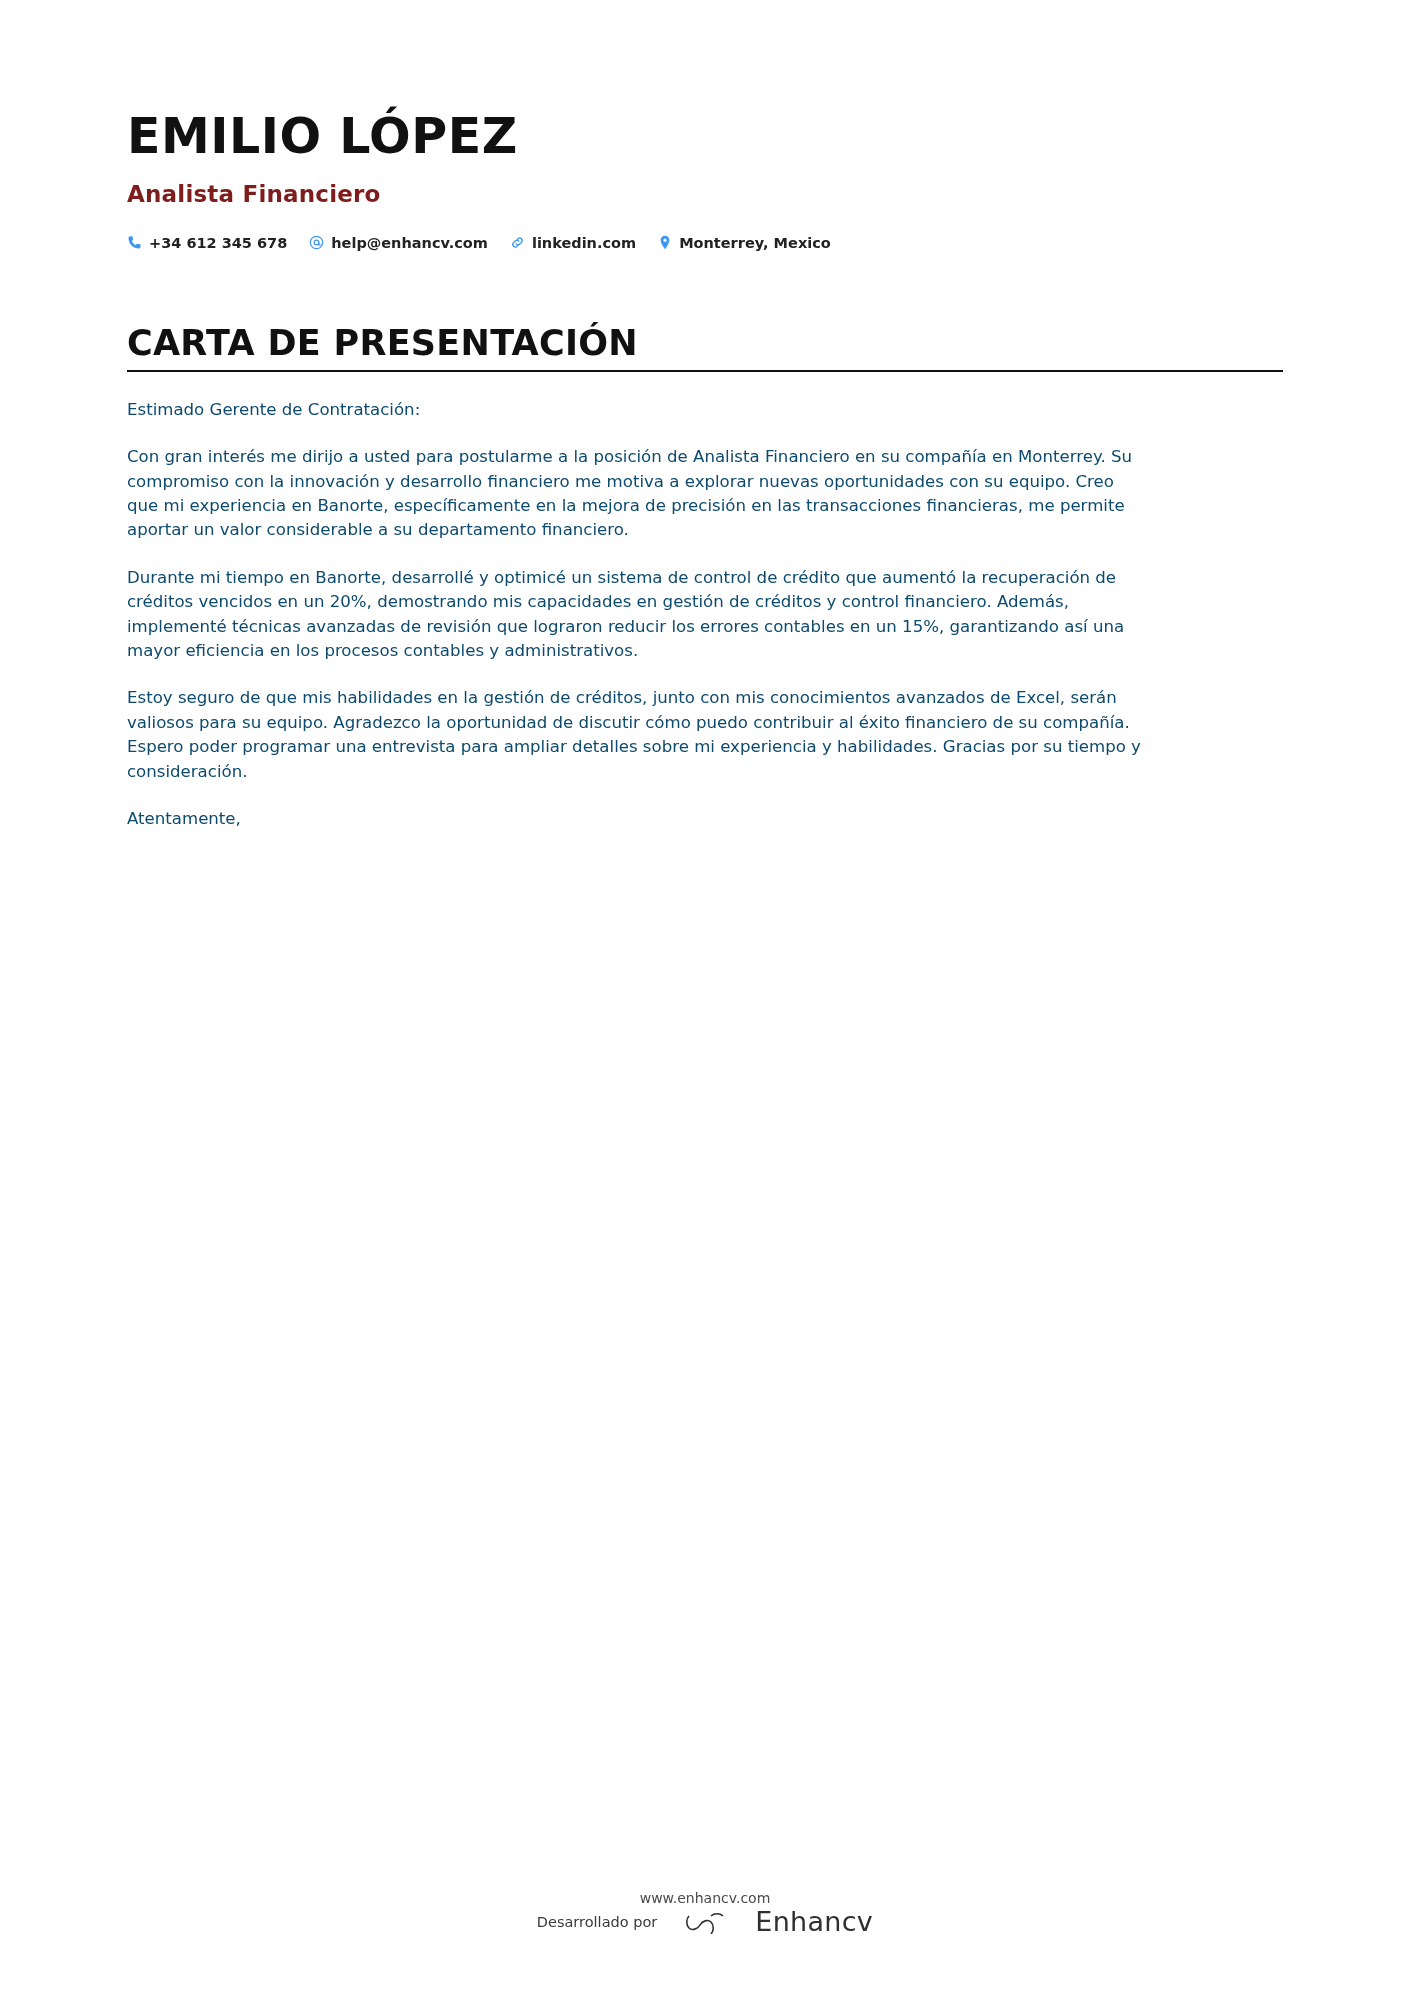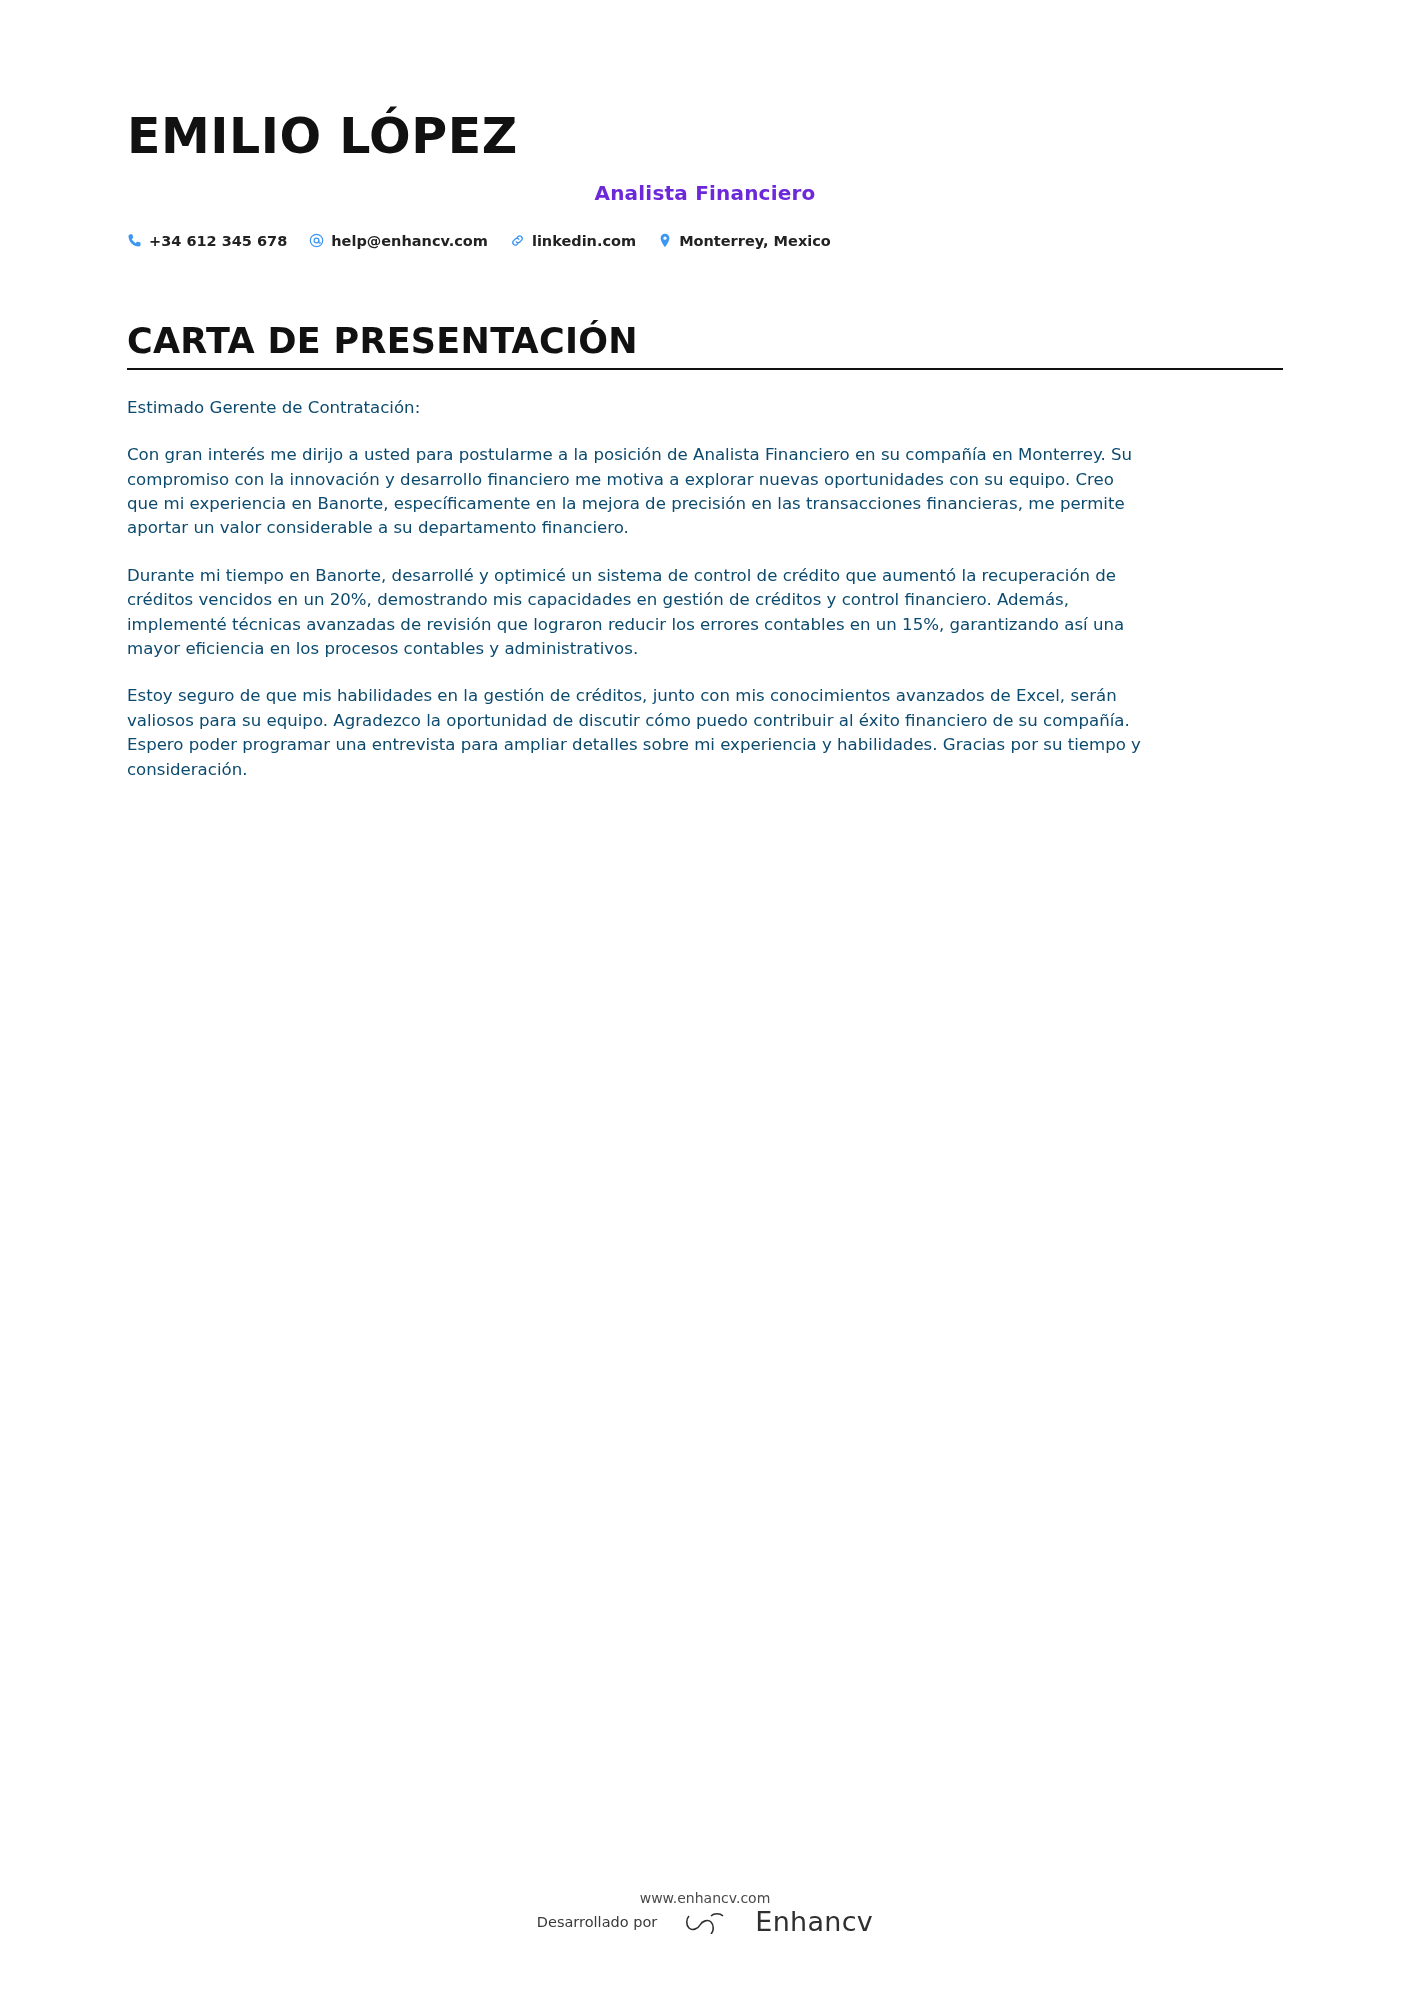--- a/index.html
+++ b/index.html
@@ -28,26 +28,25 @@
   .name {
     font-family: "DejaVu Sans", sans-serif;
     font-size: 49px;
     font-weight: bold;
     letter-spacing: 0.5px;
     color: #111111;
     line-height: 1.1;
     margin: 0;
   }
   .subtitle {
-    font-size: 20px;
-    font-weight: bold;
-    color: #6d28d9;
+    font-size: 23px;
+    font-weight: bold;
+    color: #7f1d1d;
     margin-top: 17px;
     letter-spacing: 0.2px;
-    text-align: center;
   }
   .contact-row {
     display: flex;
     align-items: center;
     margin-top: 28px;
     flex-wrap: wrap;
     gap: 0px;
   }
   .contact-item {
     display: flex;
@@ -181,20 +180,21 @@
   </div>
 
   <div class="section-title">CARTA DE PRESENTACIÓN</div>
   <hr class="rule">
 
   <div class="letter">
     <p>Estimado Gerente de Contratación:</p>
     <p>Con gran interés me dirijo a usted para postularme a la posición de Analista Financiero en su compañía en Monterrey. Su compromiso con la innovación y desarrollo financiero me motiva a explorar nuevas oportunidades con su equipo. Creo que mi experiencia en Banorte, específicamente en la mejora de precisión en las transacciones financieras, me permite aportar un valor considerable a su departamento financiero.</p>
     <p>Durante mi tiempo en Banorte, desarrollé y optimicé un sistema de control de crédito que aumentó la recuperación de créditos vencidos en un 20%, demostrando mis capacidades en gestión de créditos y control financiero. Además, implementé técnicas avanzadas de revisión que lograron reducir los errores contables en un 15%, garantizando así una mayor eficiencia en los procesos contables y administrativos.</p>
     <p>Estoy seguro de que mis habilidades en la gestión de créditos, junto con mis conocimientos avanzados de Excel, serán valiosos para su equipo. Agradezco la oportunidad de discutir cómo puedo contribuir al éxito financiero de su compañía. Espero poder programar una entrevista para ampliar detalles sobre mi experiencia y habilidades. Gracias por su tiempo y consideración.</p>
+    <p>Atentamente,</p>
   </div>
 
   <div class="footer">
     <div class="footer-url">www.enhancv.com</div>
     <div class="footer-brand">
       <span class="by">Desarrollado por</span>
       <span class="brand-mark">
         <svg width="42" height="24" viewBox="0 0 42 24" fill="none" stroke="#2f2f2f" stroke-width="1.6">
           <path d="M4 6c-3 3-3 9 0 12 3 3 9 1 11-3 2-4 8-6 11-3 3 3 3 9 0 12"></path>
           <path d="M26 6c3-3 9-3 12 0"></path>

